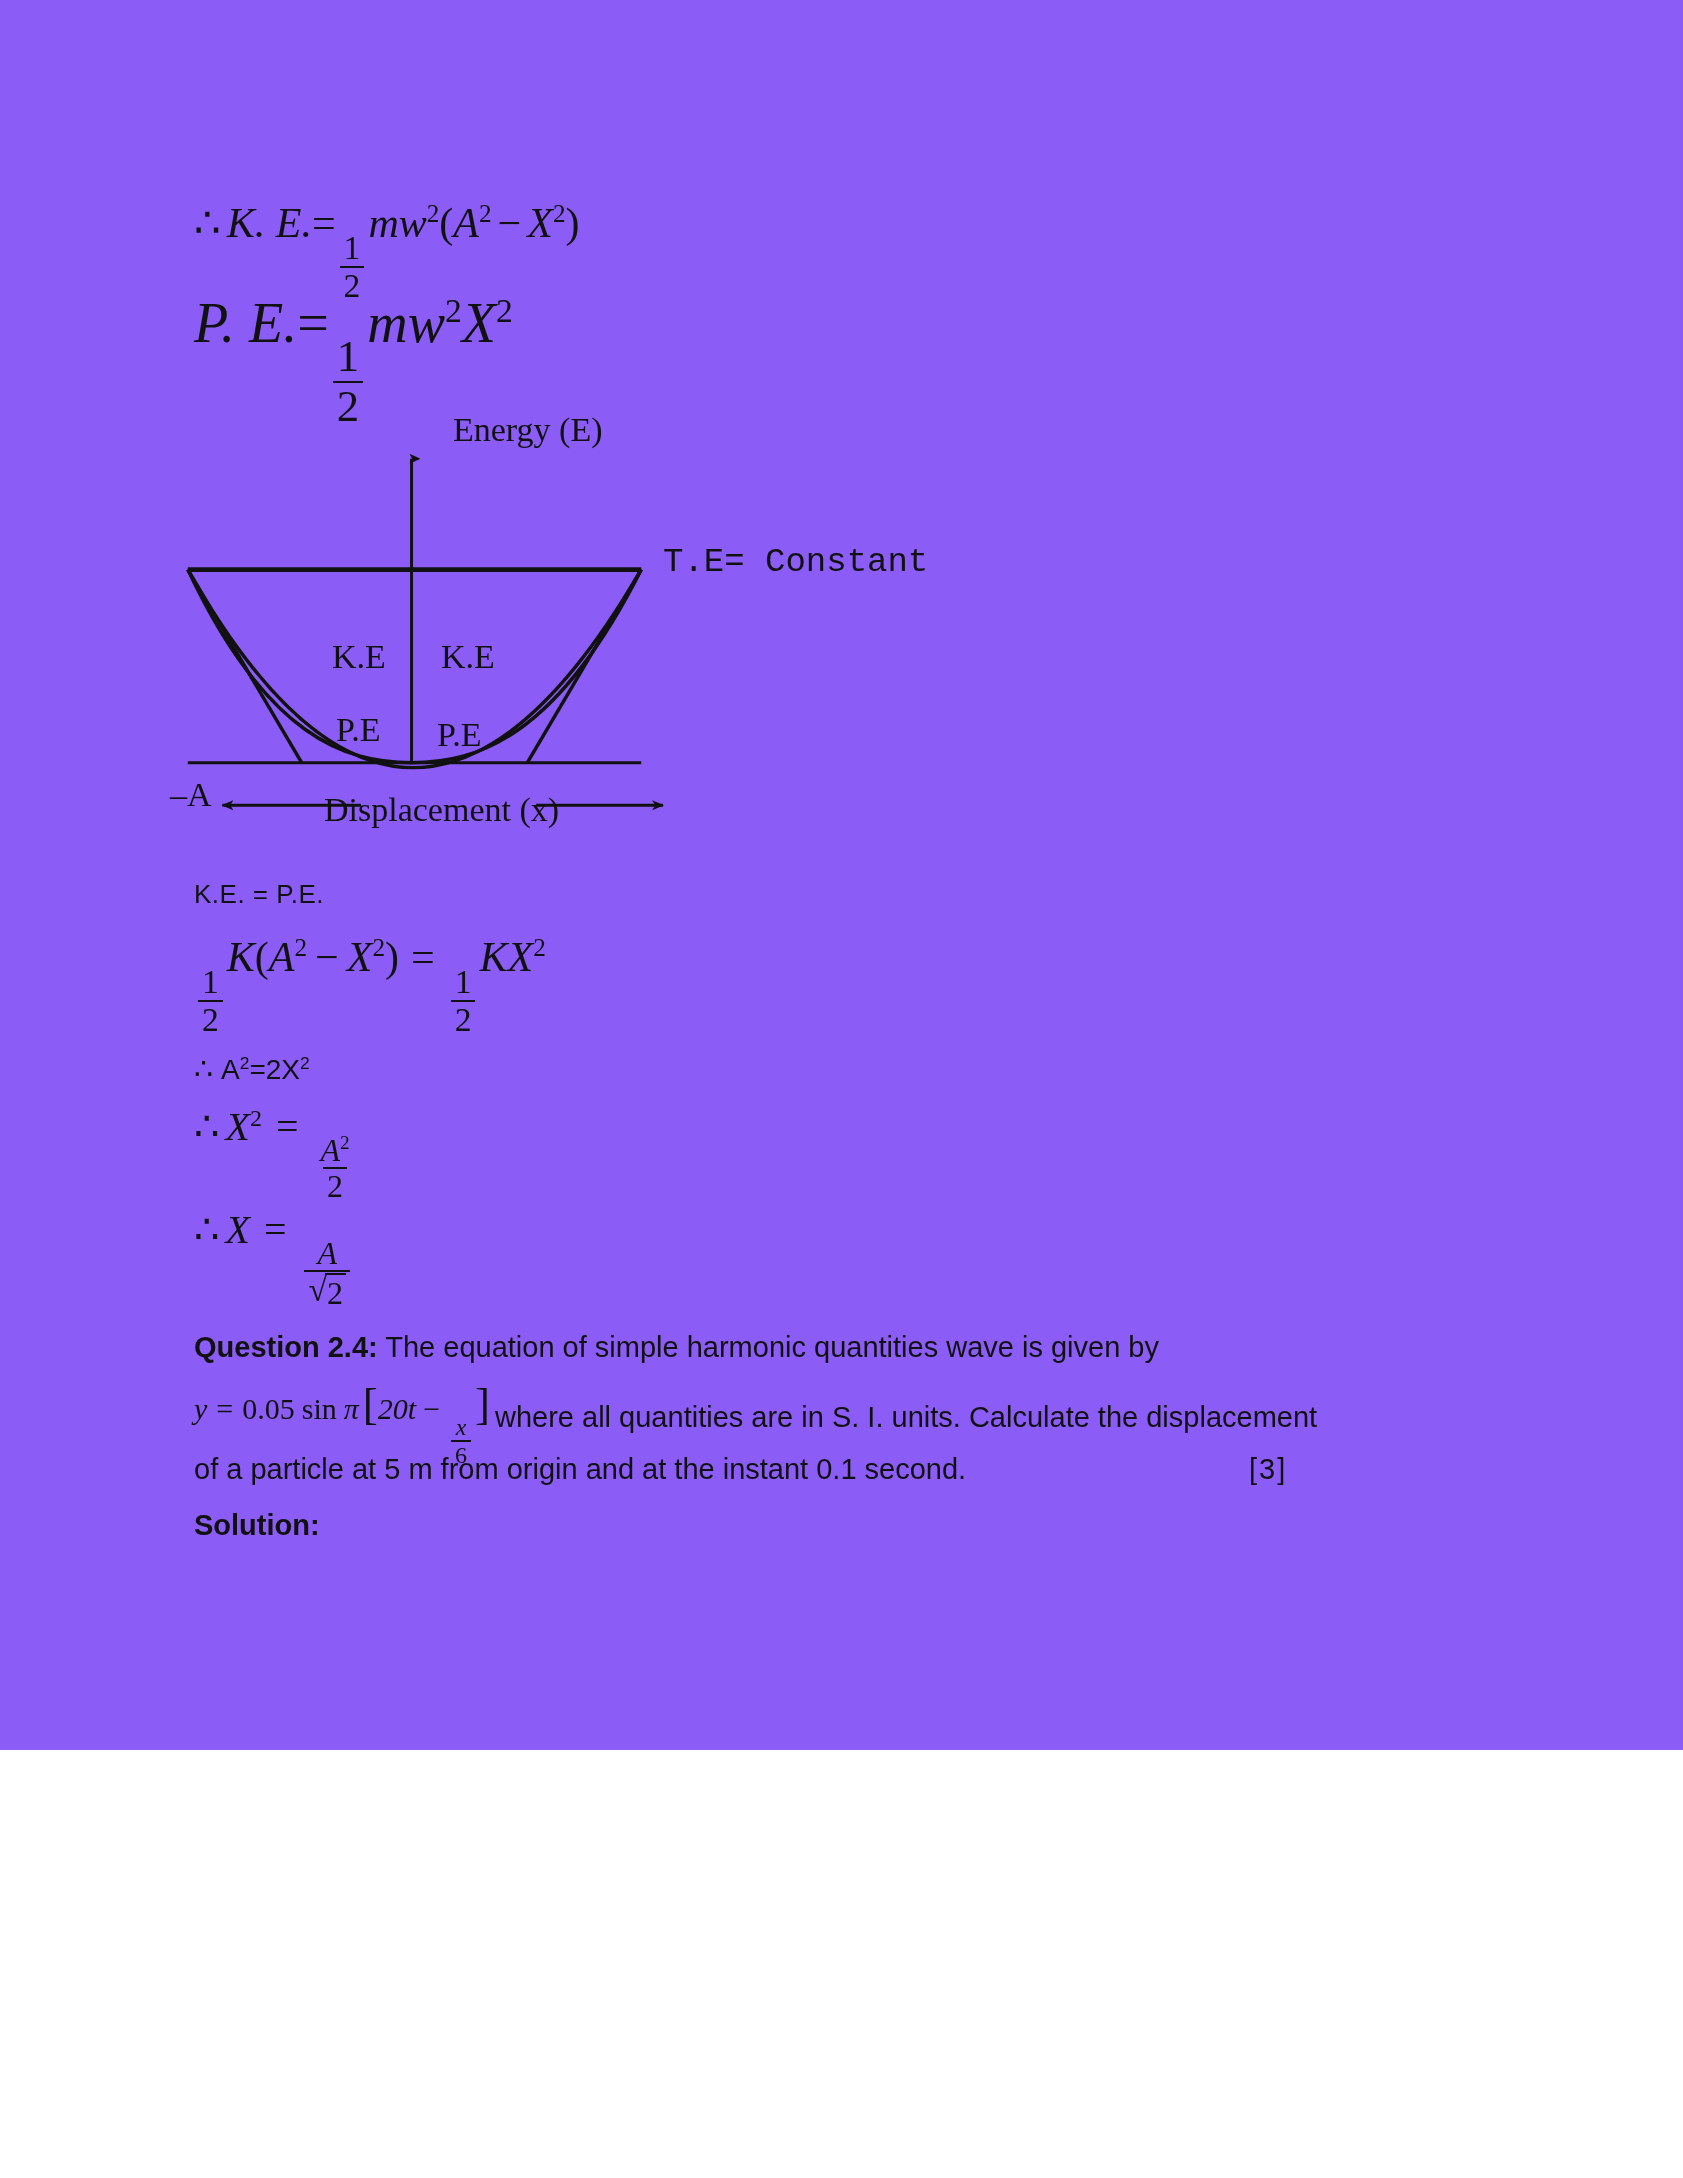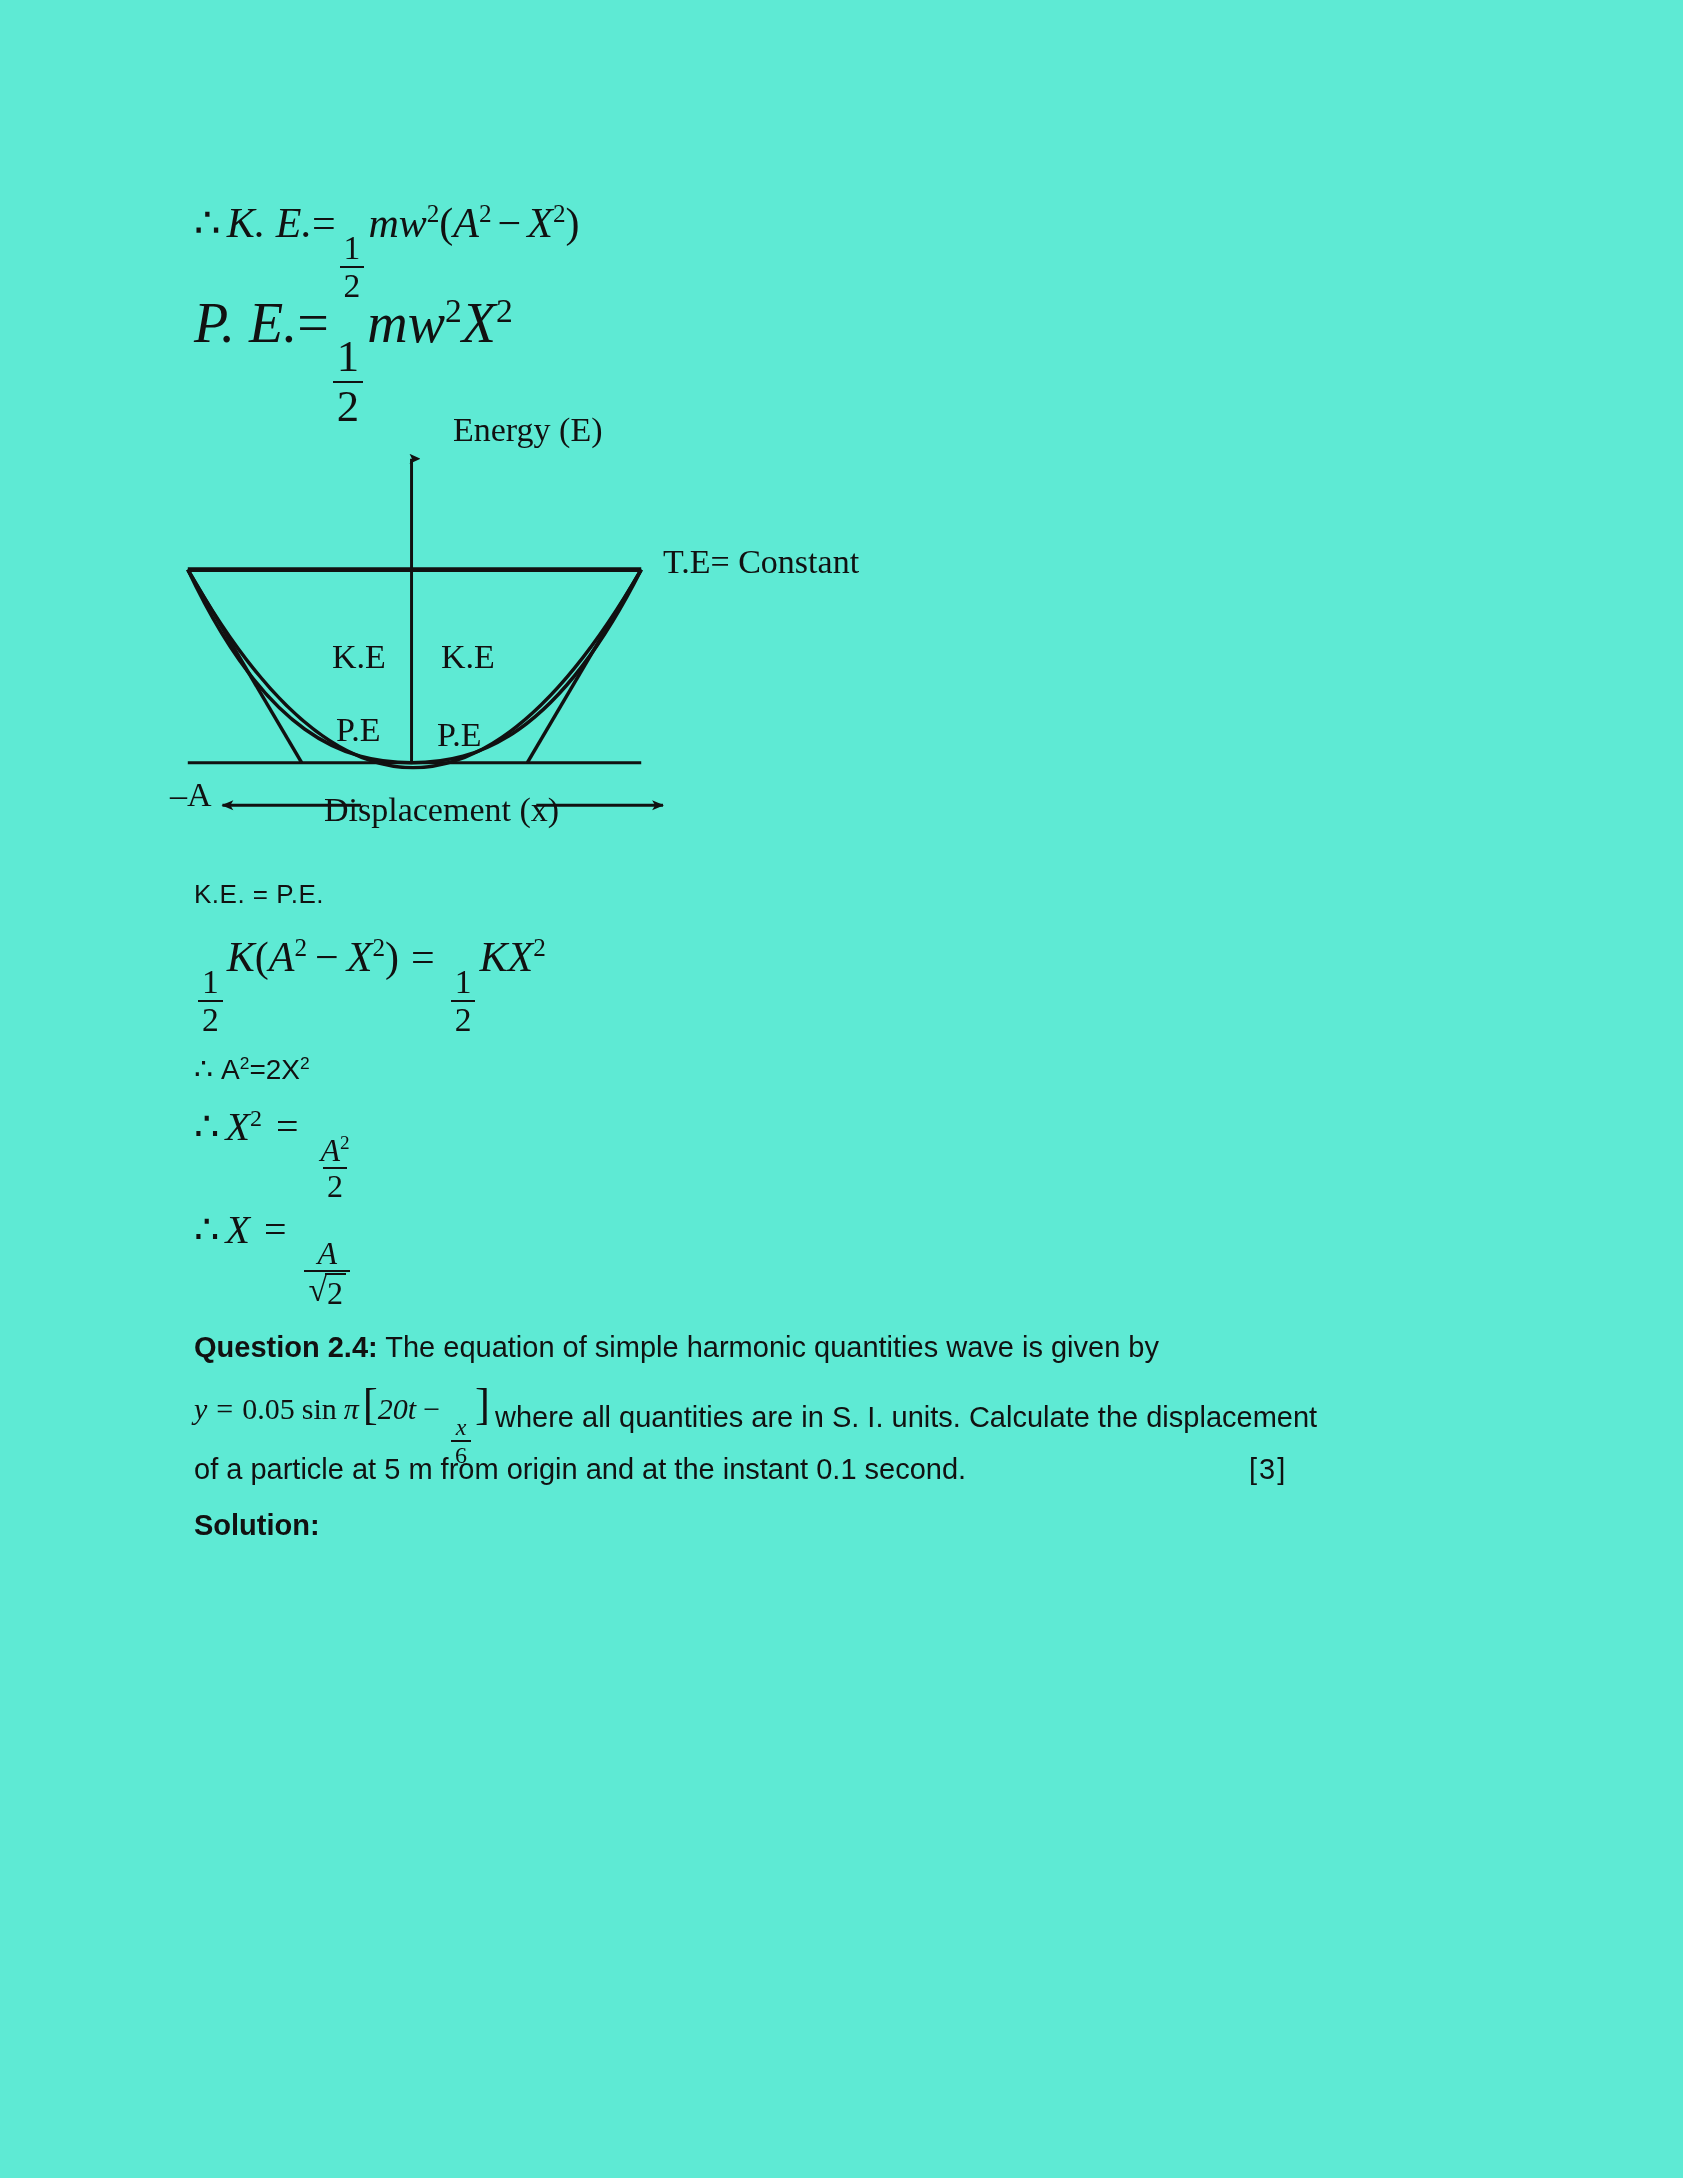--- a/index.html
+++ b/index.html
@@ -13,22 +13,22 @@
     position: relative;
     font-family: "Liberation Sans", sans-serif;
     color: #000000;
     overflow: hidden;
   }
 
   .page {
     position: absolute;
     left: 0; top: 0;
     width: 1683px;
-    height: 2178px;
-    background: #5eead4;
+    height: 1750px;
+    background: #8b5cf6;
   }
 
   
   .math {
     font-family: "Liberation Serif", serif;
     font-style: italic;
     color: #111;
     white-space: nowrap;
     line-height: 1;
   }
@@ -103,21 +103,21 @@
   #diagram svg { display: block; }
 
   .dg-label {
     position: absolute;
     font-family: "Liberation Serif", serif;
     font-size: 34px;
     color: #111;
     white-space: nowrap;
   }
   #lbl-energy     { left: 285px; top: 0px; text-align: right; }
-  #lbl-te         { left: 495px; top: 132px; }
+  #lbl-te         { left: 495px; top: 132px; font-family: Liberation Mono, monospace; }
   #lbl-ke-left    { left: 164px; top: 227px; }
   #lbl-ke-right   { left: 273px; top: 227px; }
   #lbl-pe-left    { left: 168px; top: 300px; }
   #lbl-pe-right   { left: 269px; top: 305px; }
   #lbl-minusA     { left: 2px;   top: 365px; }
   #lbl-displacement { left: 156px; top: 380px; }
 
   
   #txt-kepe {
     left: 194px; top: 879px;

